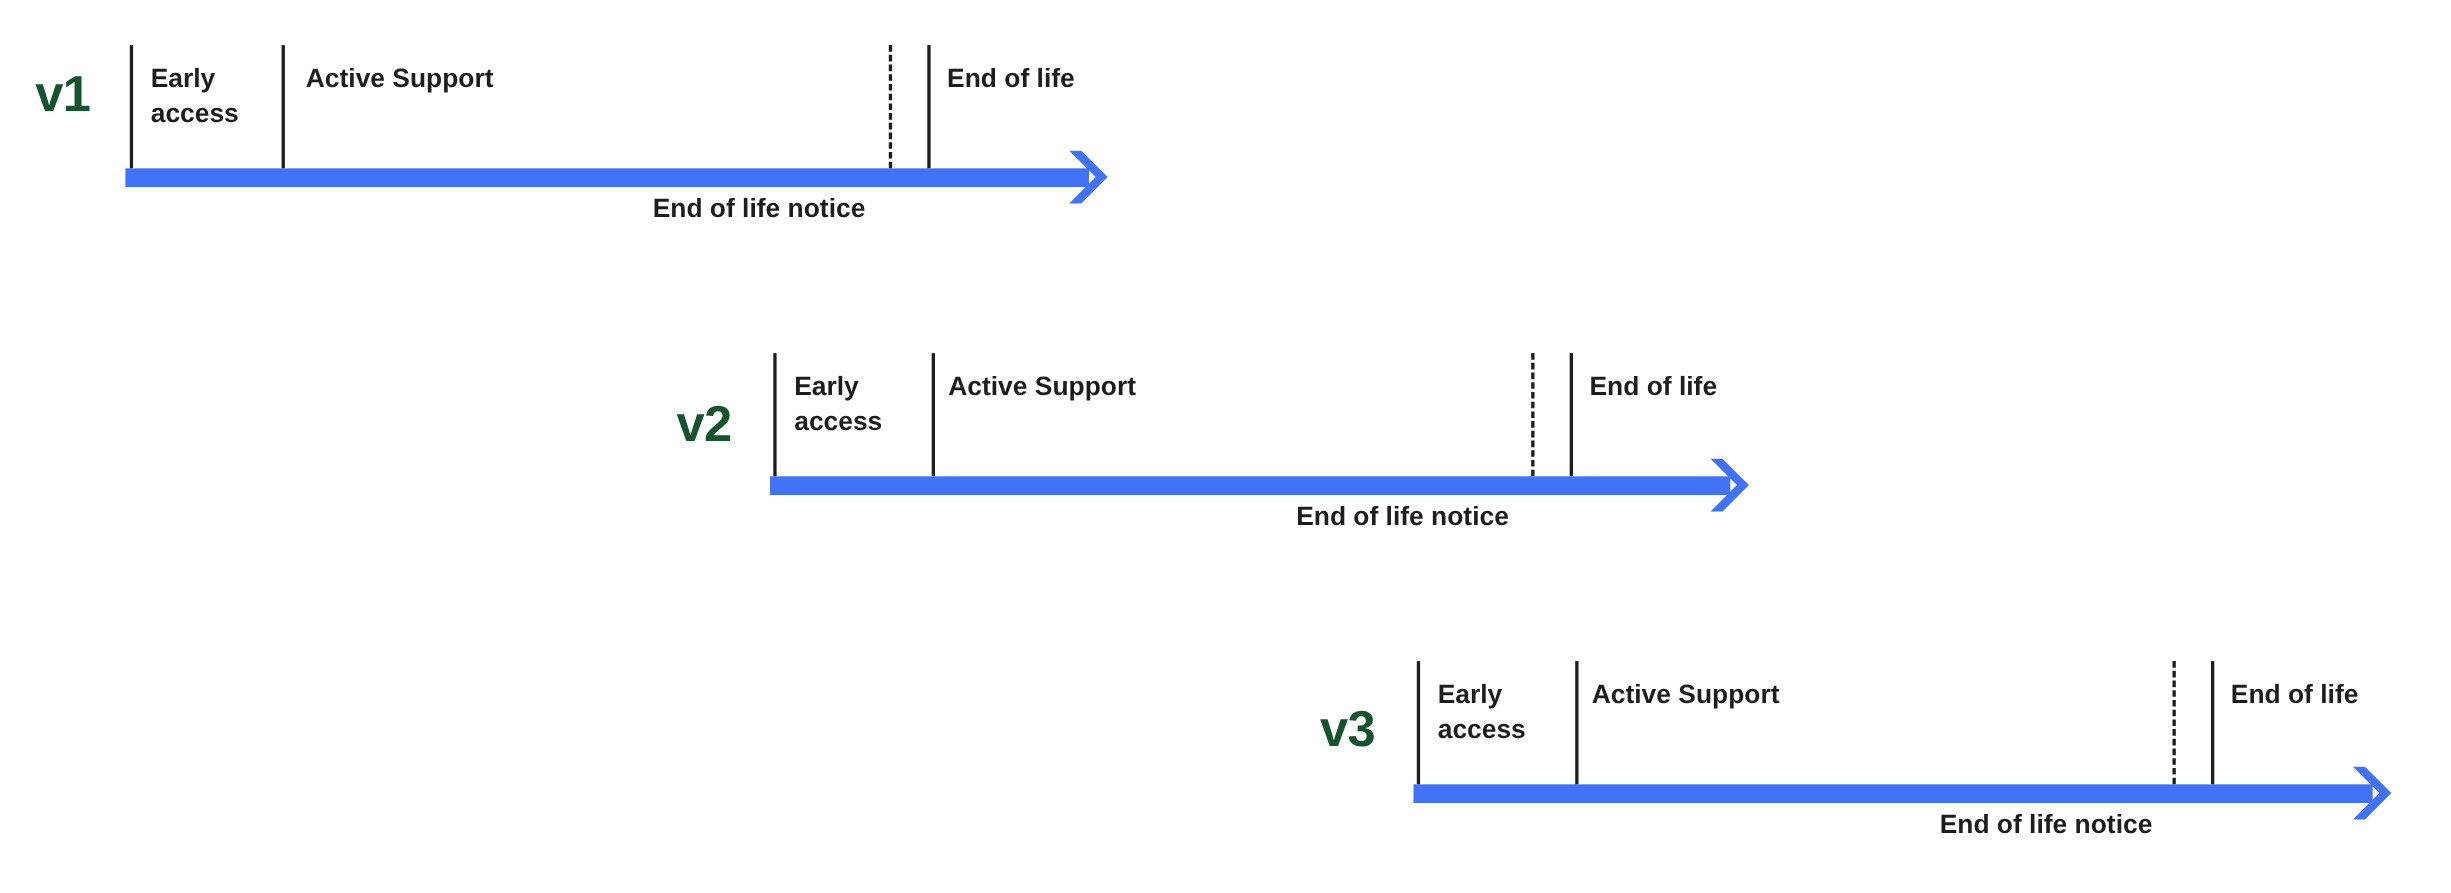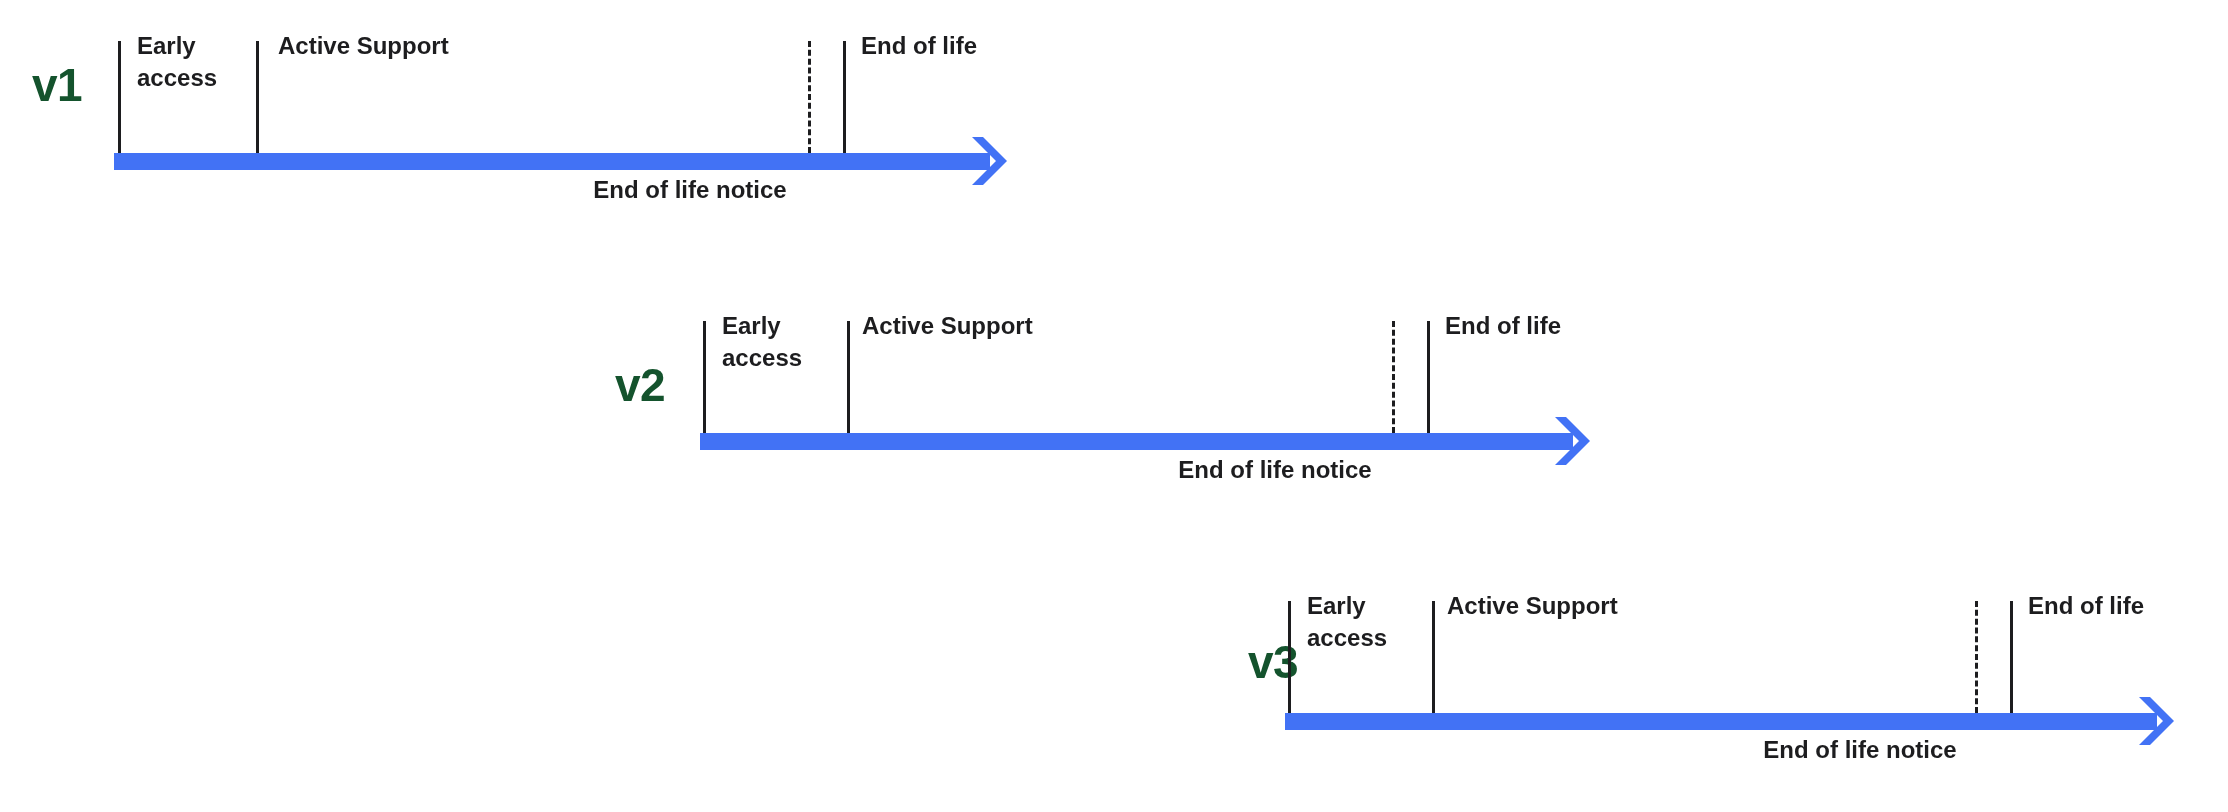--- a/index.html
+++ b/index.html
@@ -54,20 +54,21 @@
   }
 
   
   .phase-label {
     position: absolute;
     font-size: 24px;
     font-weight: bold;
     color: #1d1d1f;
     line-height: 32px;
     white-space: pre-line;
+    margin-top: 26px;
   }
 
   
   .shaft {
     position: absolute;
     height: 17px;
     background: #4272f5;
   }
 
   
@@ -135,21 +136,21 @@
     <div class="arrow-head" style="left:1549px; top:415px;">
       <svg width="52" height="52" viewBox="0 0 52 52" aria-hidden="true">
         <path d="M6 2 L30 26 L6 50 L17 50 L41 26 L17 2 Z" fill="#4272f5"></path>
       </svg>
     </div>
 
     <div class="notice-label" style="left:1275px; top:456px;">End of life notice</div>
   </div>
 
   <div class="lane" style="top:0px;">
-    <div class="version-label" style="left:1248px; top:639px;">v3</div>
+    <div class="version-label" style="left:1200px; top:639px;">v3</div>
 
     <div class="tick" style="left:1288px; top:601px; height:112px;"></div>
     <div class="tick" style="left:1432px; top:601px; height:112px;"></div>
     <div class="tick dashed" style="left:1975px; top:601px; height:112px;"></div>
     <div class="tick" style="left:2010px; top:601px; height:112px;"></div>
 
     <div class="phase-label" style="left:1307px; top:590px;">Early
 access</div>
     <div class="phase-label" style="left:1447px; top:590px;">Active Support</div>
     <div class="phase-label" style="left:2028px; top:590px;">End of life</div>

